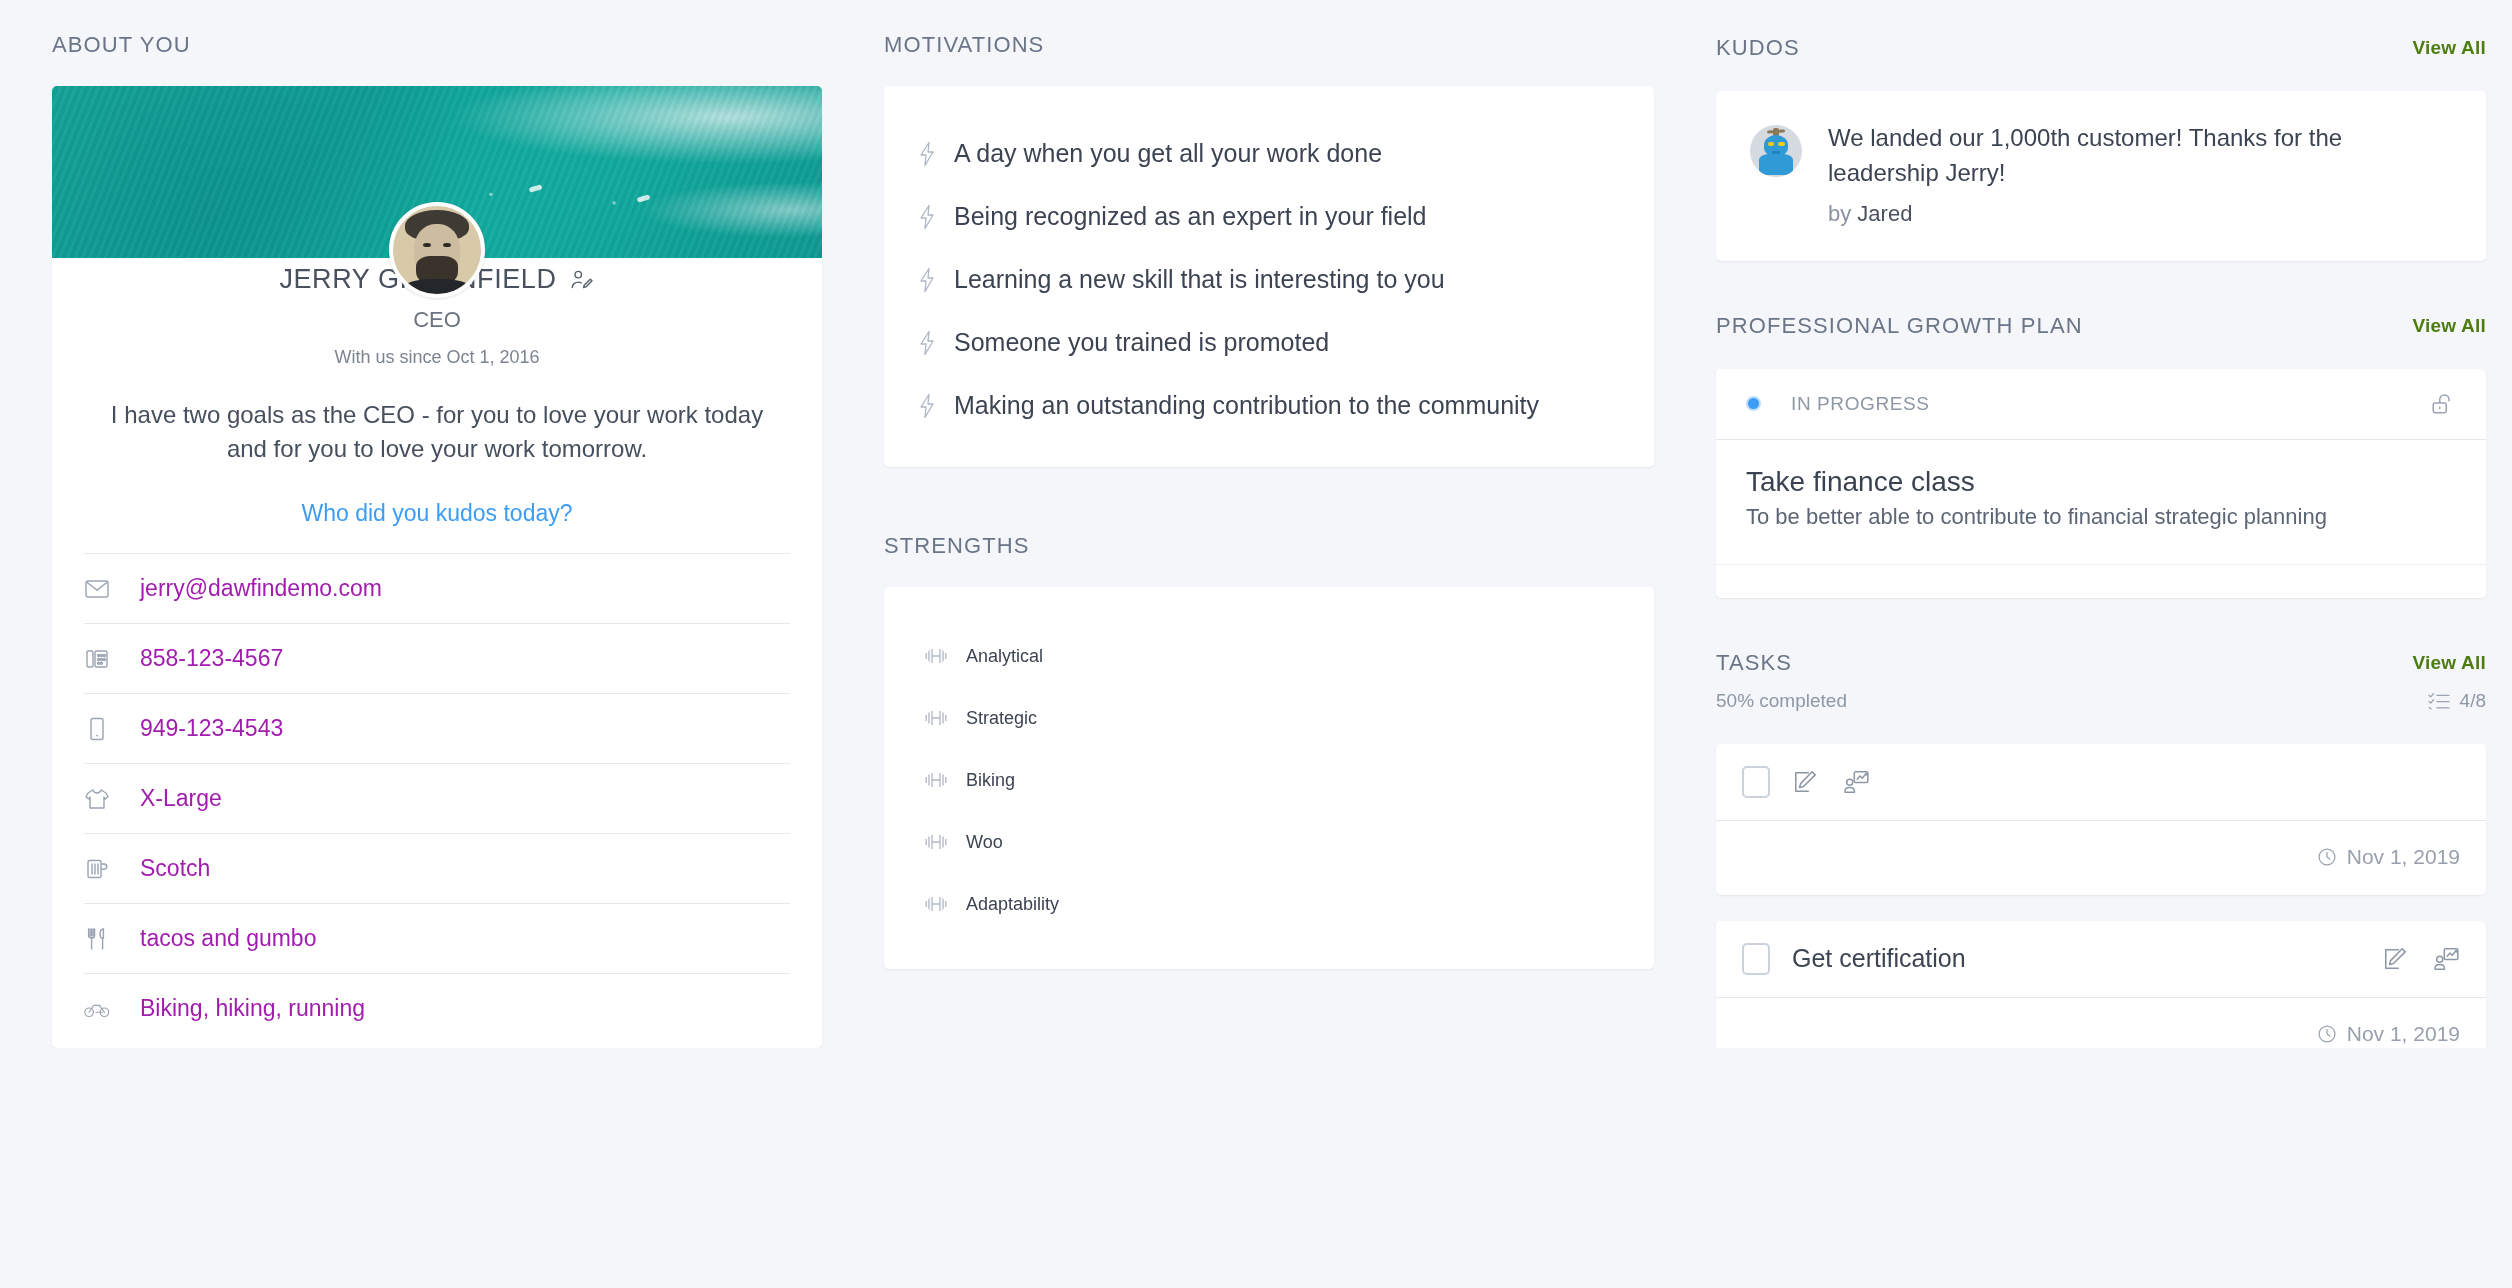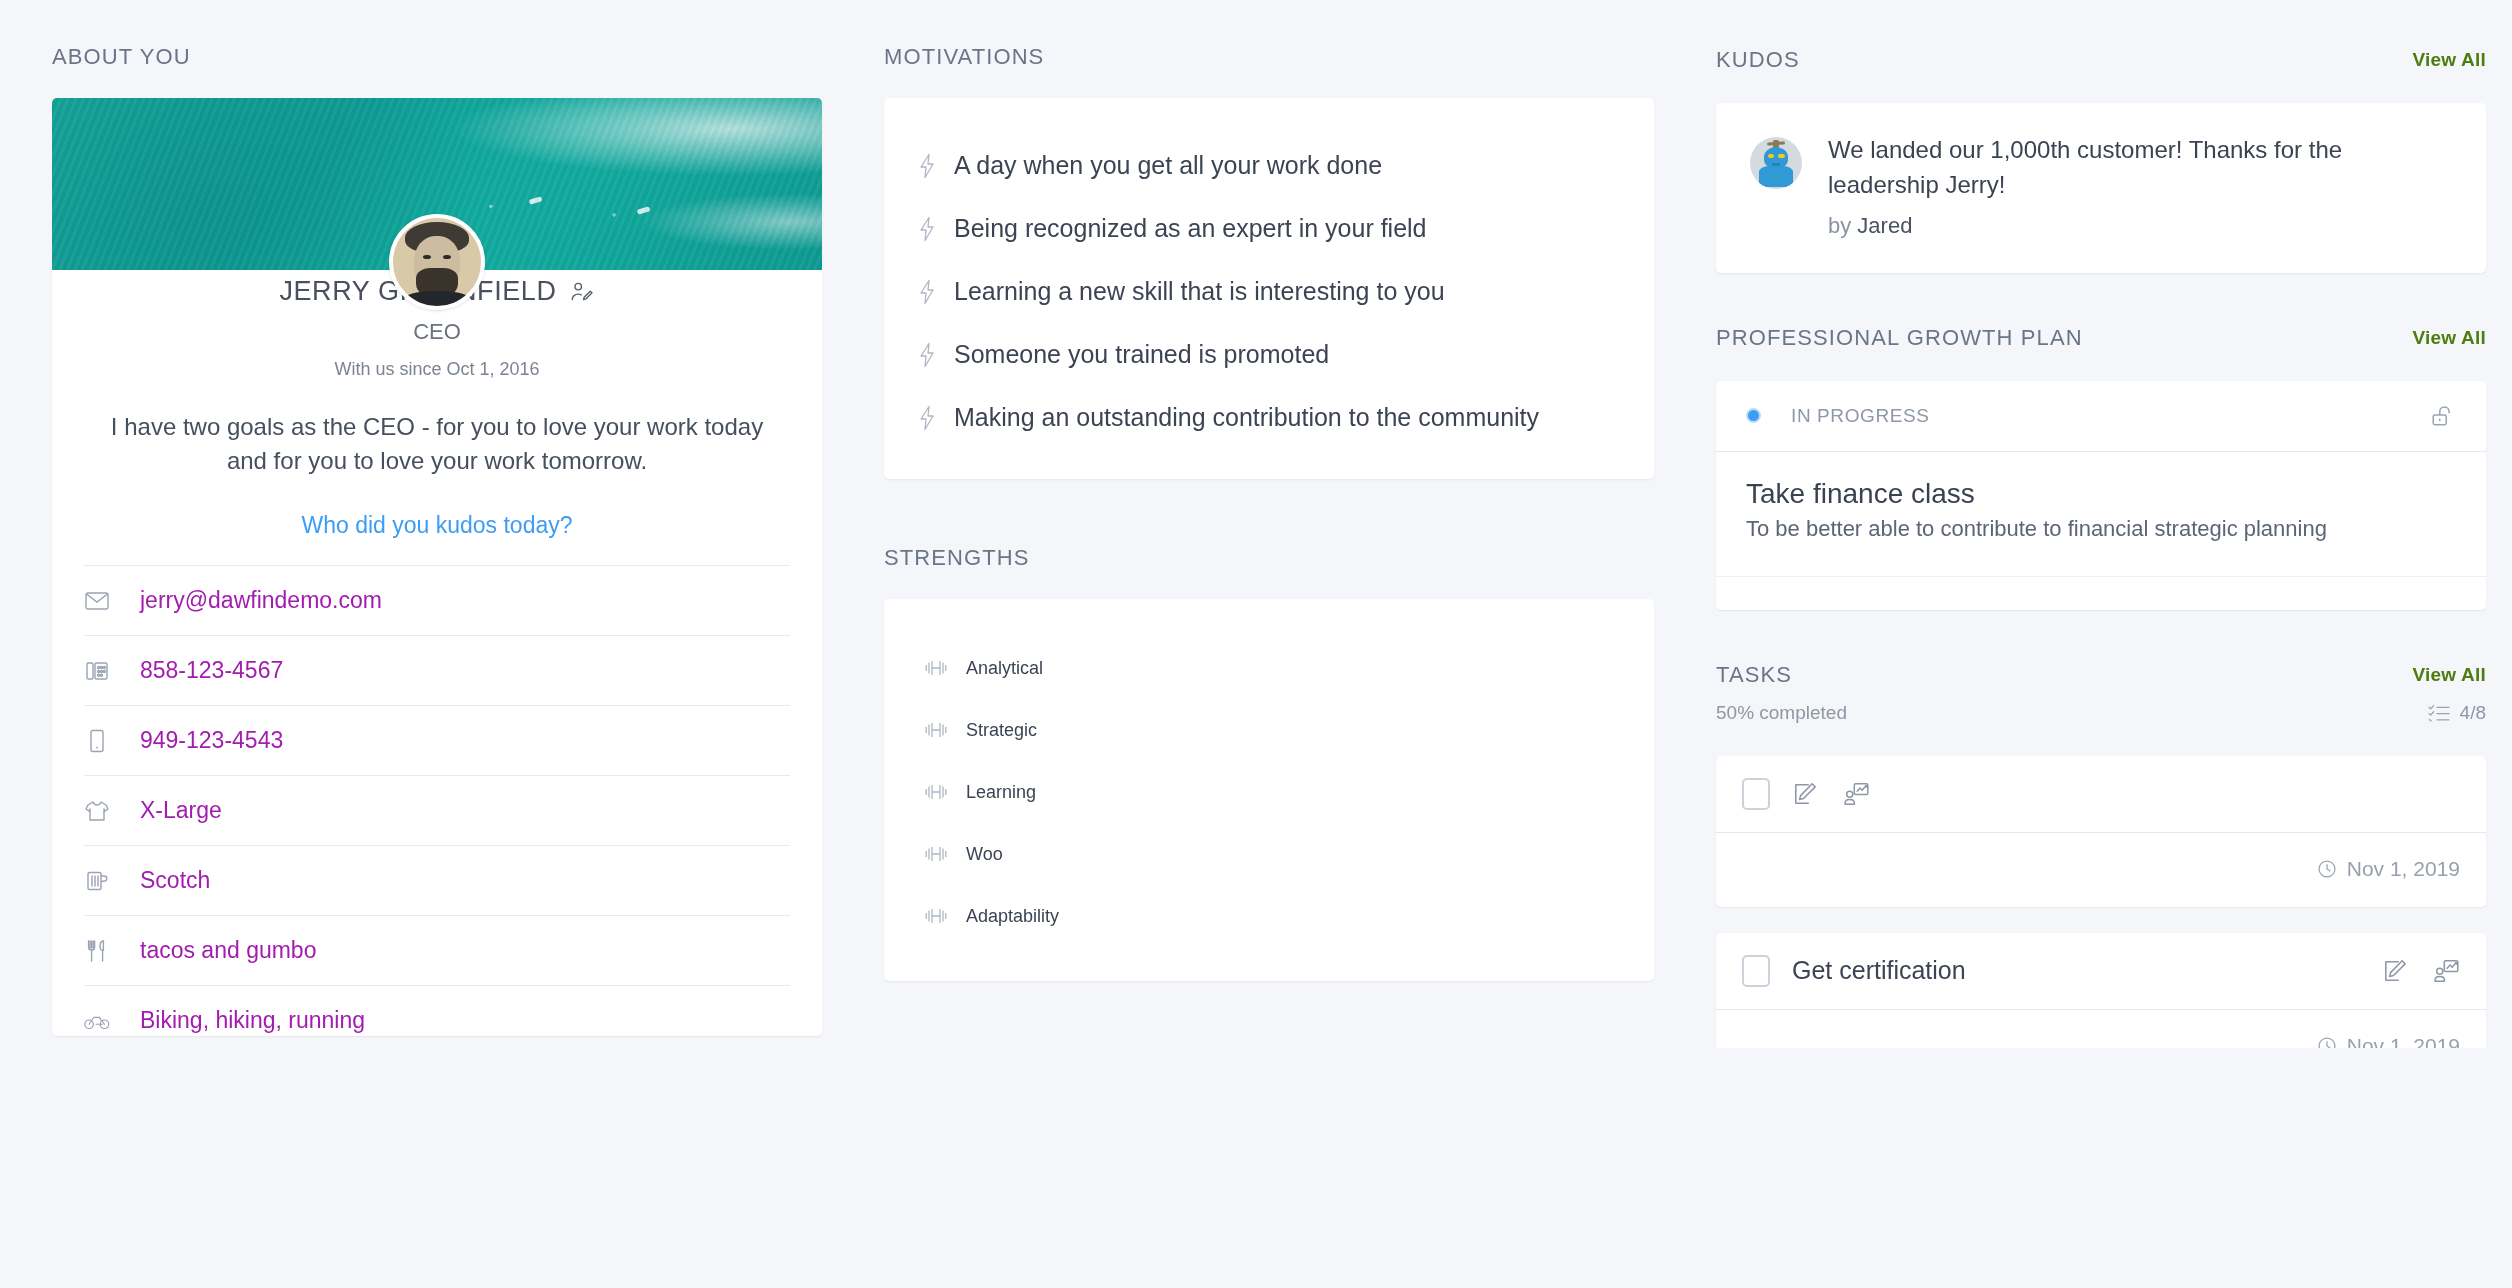--- a/index.html
+++ b/index.html
@@ -7,21 +7,21 @@
     width: 2512px;
     height: 1288px;
     background: #f4f6f9;
     font-family: "Liberation Sans", sans-serif;
     -webkit-font-smoothing: antialiased;
   }
   .page {
     width: 2512px;
     height: 1048px;
     display: flex;
-    padding: 12px 52px;
+    padding: 0 52px;
     gap: 62px;
     overflow: hidden;
   }
   .col { display: flex; flex-direction: column; }
   .col-left  { width: 770px; flex: 0 0 770px; }
   .col-mid   { width: 770px; flex: 0 0 770px; }
   .col-right { width: 770px; flex: 0 0 770px; }
 
   
   .section-head {
@@ -419,21 +419,21 @@
           </svg>
         </span>
         <span>Strategic</span>
       </div>
       <div class="str-item">
         <span>
           <svg width="24" height="22" viewBox="0 0 24 22" fill="none" stroke="#aeb6c4" stroke-width="1.3">
             <path d="M2.2 8v6M5 5.5v11M8 4v14M16 4v14M19 5.5v11M21.8 8v6M8 11h8"></path>
           </svg>
         </span>
-        <span>Learning</span>
+        <span>Biking</span>
       </div>
       <div class="str-item">
         <span>
           <svg width="24" height="22" viewBox="0 0 24 22" fill="none" stroke="#aeb6c4" stroke-width="1.3">
             <path d="M2.2 8v6M5 5.5v11M8 4v14M16 4v14M19 5.5v11M21.8 8v6M8 11h8"></path>
           </svg>
         </span>
         <span>Woo</span>
       </div>
       <div class="str-item">

